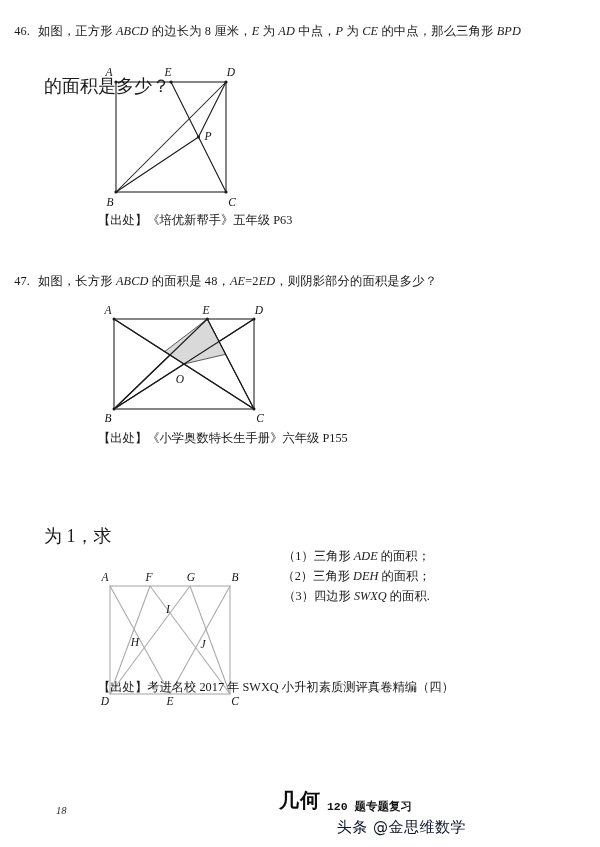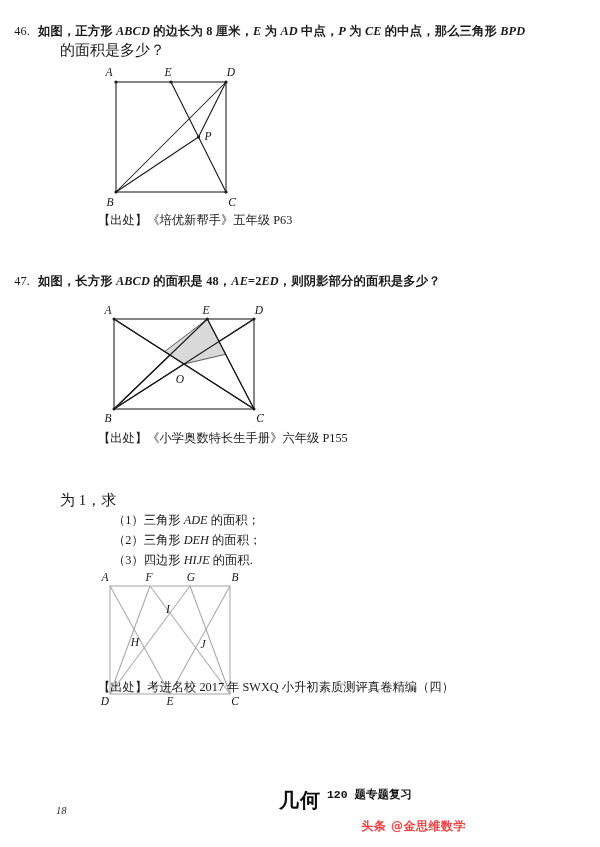--- a/index.html
+++ b/index.html
@@ -39,31 +39,32 @@
     width: 30px;
     text-align: right;
     padding-right: 8px;
     flex: 0 0 auto;
     font-family: "Liberation Serif", serif;
   }
   .q-body {
     flex: 1 1 auto;
     padding-right: 72px;
     text-align: justify;
-    font-weight: bold;
   }
   .q-cont {
-    padding-left: 60px;
-    font-size: 15px;
+    padding-left: 44px;
+    font-size: 18px;
     line-height: 19px;
+    margin-top: 36px;
   }
   .q-sub {
     padding-left: 113px;
     font-size: 12.3px;
     line-height: 20px;
+    text-align: center;
   }
   i, .it {
     font-style: italic;
   }
   .src {
     position: absolute;
     left: 98px;
     font-size: 12.3px;
     line-height: 18px;
     white-space: nowrap;
@@ -90,21 +91,21 @@
     top: 805px;
     font-size: 10.5px;
     color: #2a2a2a;
     font-style: italic;
   }
   .footer-brand {
     position: absolute;
     right: 76px;
     top: 787px;
     display: flex;
-    align-items: flex-start;
+    align-items: flex-end;
     white-space: nowrap;
   }
   .footer-brand .big {
     font-family: "DejaVu Serif", serif;
     font-size: 20px;
     font-weight: 700;
     letter-spacing: 1px;
     color: #0d0d0d;
   }
   .footer-brand .small {
@@ -112,23 +113,23 @@
     font-size: 11.5px;
     font-weight: 700;
     margin-left: 6px;
     color: #111;
   }
   .watermark {
     position: absolute;
     right: 22px;
     top: 818px;
     font-family: "DejaVu Sans", sans-serif;
-    font-size: 12px;
-    font-weight: 700;
-    color: #ef4444;
+    font-size: 15px;
+    font-weight: 400;
+    color: #0f172a;
     letter-spacing: 0.5px;
     white-space: nowrap;
   }
 </style>
 </head>
 <body>
 
 <div class="page">
 
   <div class="problem" style="top:22px;">
@@ -212,21 +213,21 @@
       <text class="fig-label" x="162" y="119" text-anchor="middle">C</text>
     </svg>
   </div>
 
   <div class="src" style="top:429px;">【出处】《小学奥数特长生手册》六年级 P155</div>
 
   <div class="problem" style="top:491px;">
     <div class="q-cont">为 1，求</div>
     <div class="q-sub"><span>（1）</span><span>三角形 </span><i>ADE</i><span> 的面积；</span></div>
     <div class="q-sub"><span>（2）</span><span>三角形 </span><i>DEH</i><span> 的面积；</span></div>
-    <div class="q-sub"><span>（3）</span><span>四边形 </span><i>HIJE</i><span> 的面积.</span></div>
+    <div class="q-sub"><span>（3）</span><span>四边形 </span><i>SWXQ</i><span> 的面积.</span></div>
   </div>
 
   <div class="figure" style="left:98px; top:572px;">
     <svg width="170" height="135" viewBox="0 0 170 135">
 
       <g stroke="#a8a8a8" stroke-width="1.05" fill="none">
         <rect x="12" y="14" width="120" height="108"></rect>
         <line x1="12" y1="14" x2="72" y2="122"></line>
         <line x1="132" y1="14" x2="72" y2="122"></line>
         <line x1="52" y1="14" x2="12" y2="122"></line>

